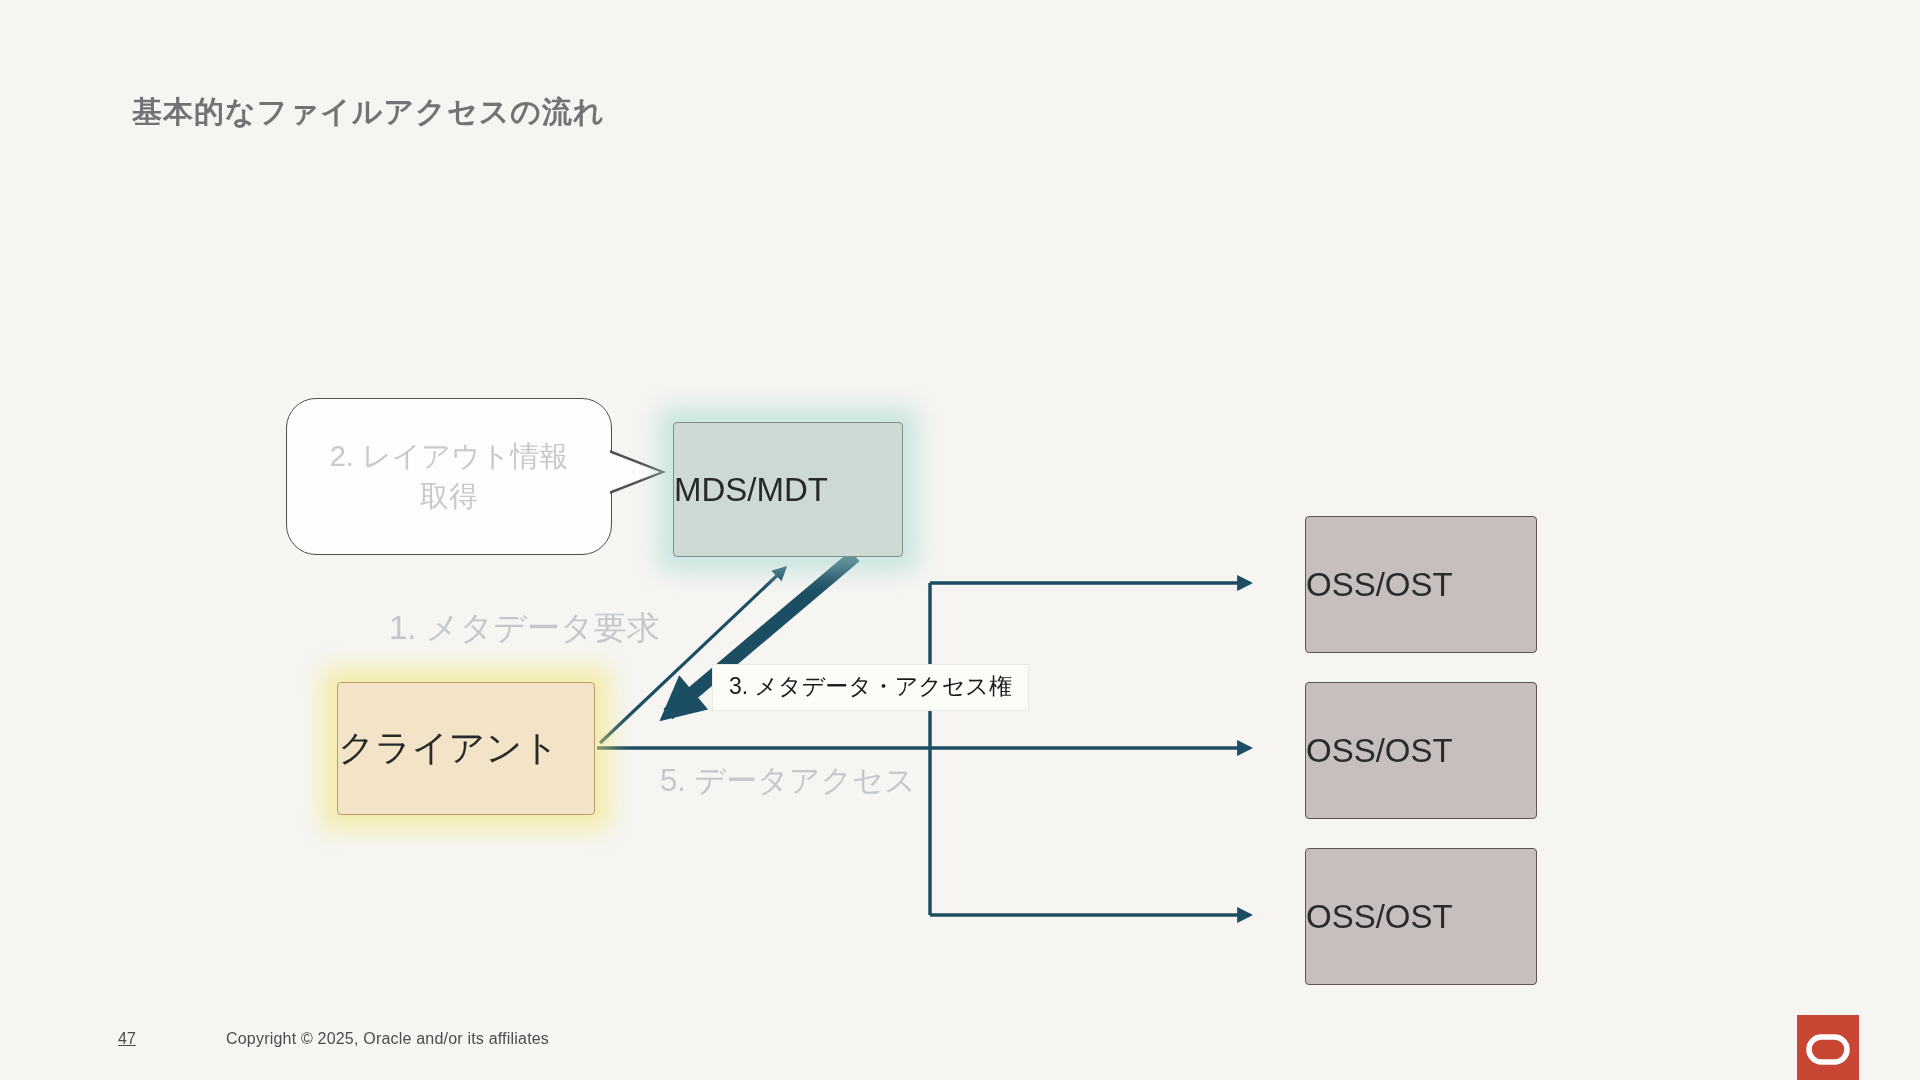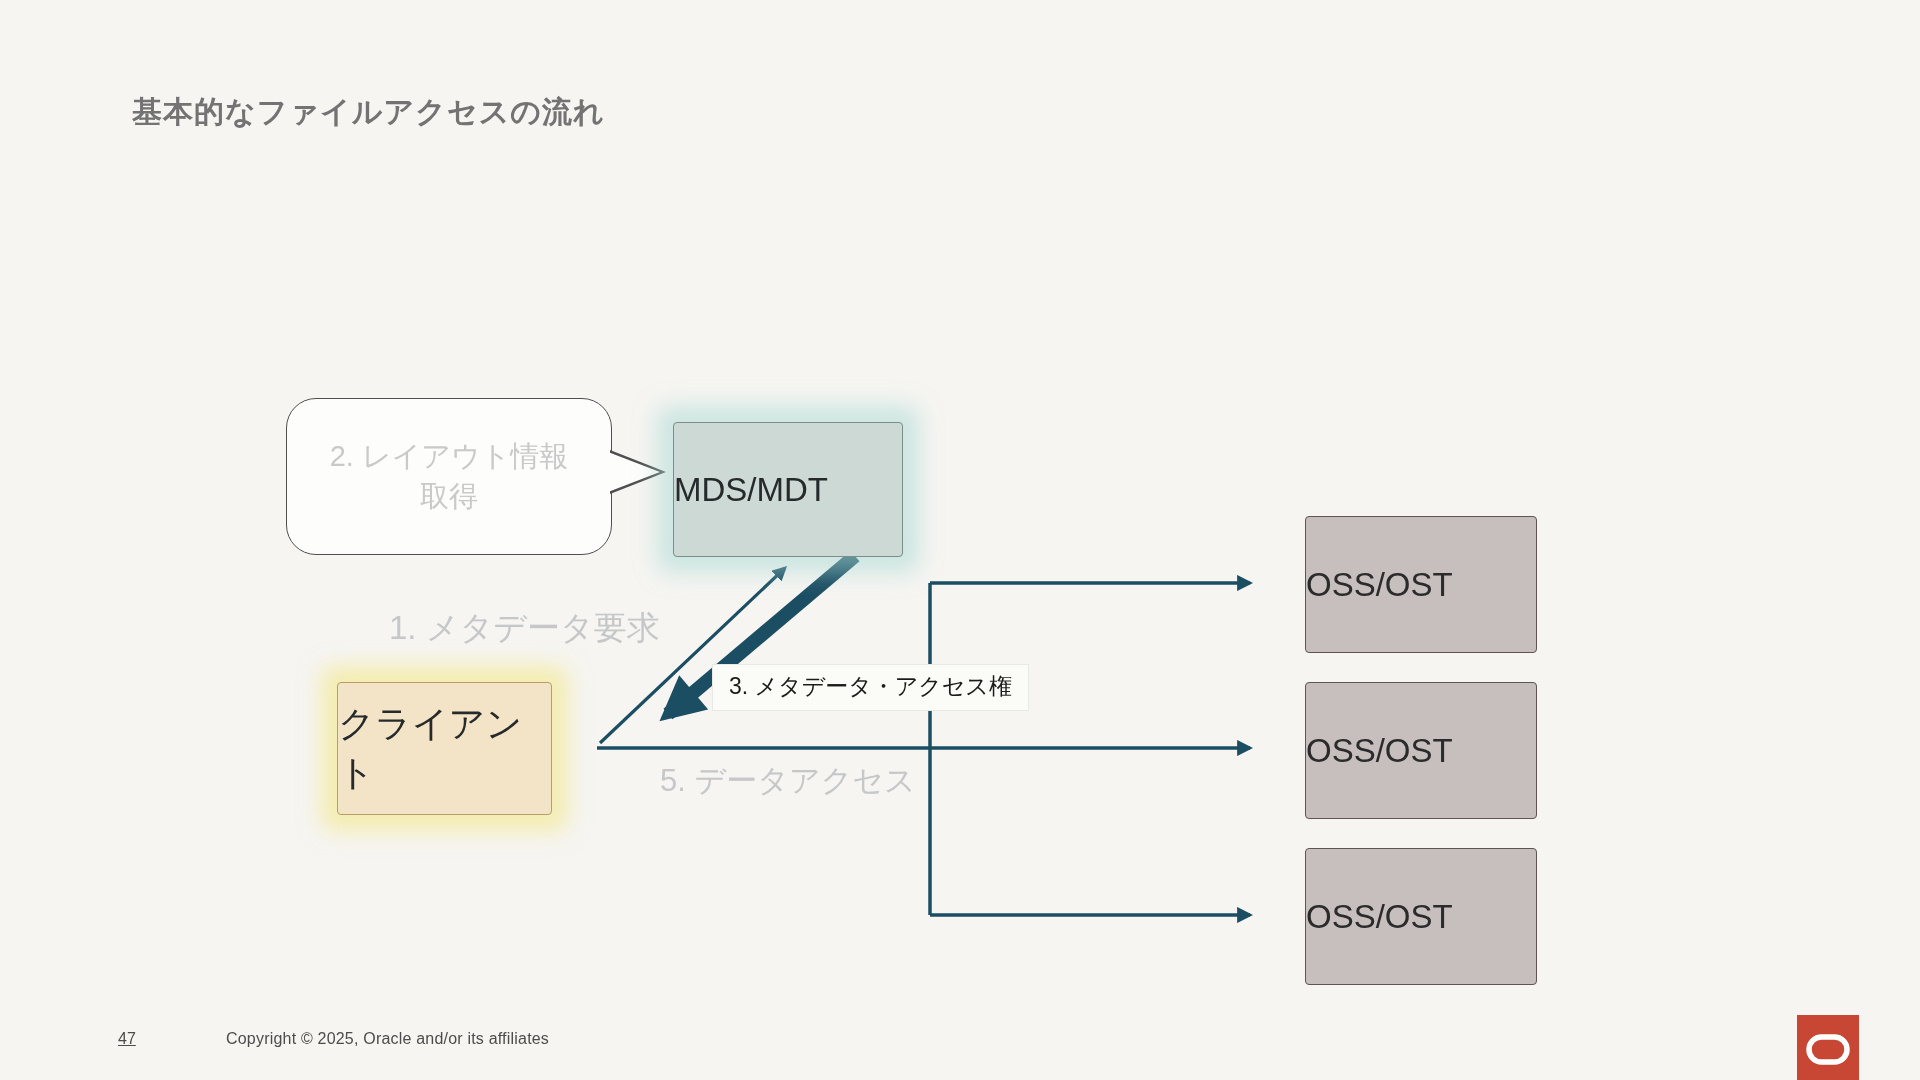--- a/index.html
+++ b/index.html
@@ -40,21 +40,21 @@
     font-size: 33px;
     color: #262a2b;
   }
   .node-mds {
     left: 673px; top: 422px; width: 230px; height: 135px;
     background: #cdd9d4;
     border: 1px solid #7d8d89;
     box-shadow: 0 0 22px 16px rgba(170,216,211,0.55);
   }
   .node-client {
-    left: 337px; top: 682px; width: 215px; height: 133px;
+    left: 337px; top: 682px; width: 258px; height: 133px;
     background: #f3e3c7;
     border: 1px solid #b99d69;
     box-shadow: 0 0 22px 16px rgba(243,229,120,0.55);
     font-size: 36px;
   }
   .node-oss {
     left: 1265px; width: 232px; height: 137px;
     background: #c7bebe;
     border: 1px solid #5e5454;
     color: #2b2b2b;

